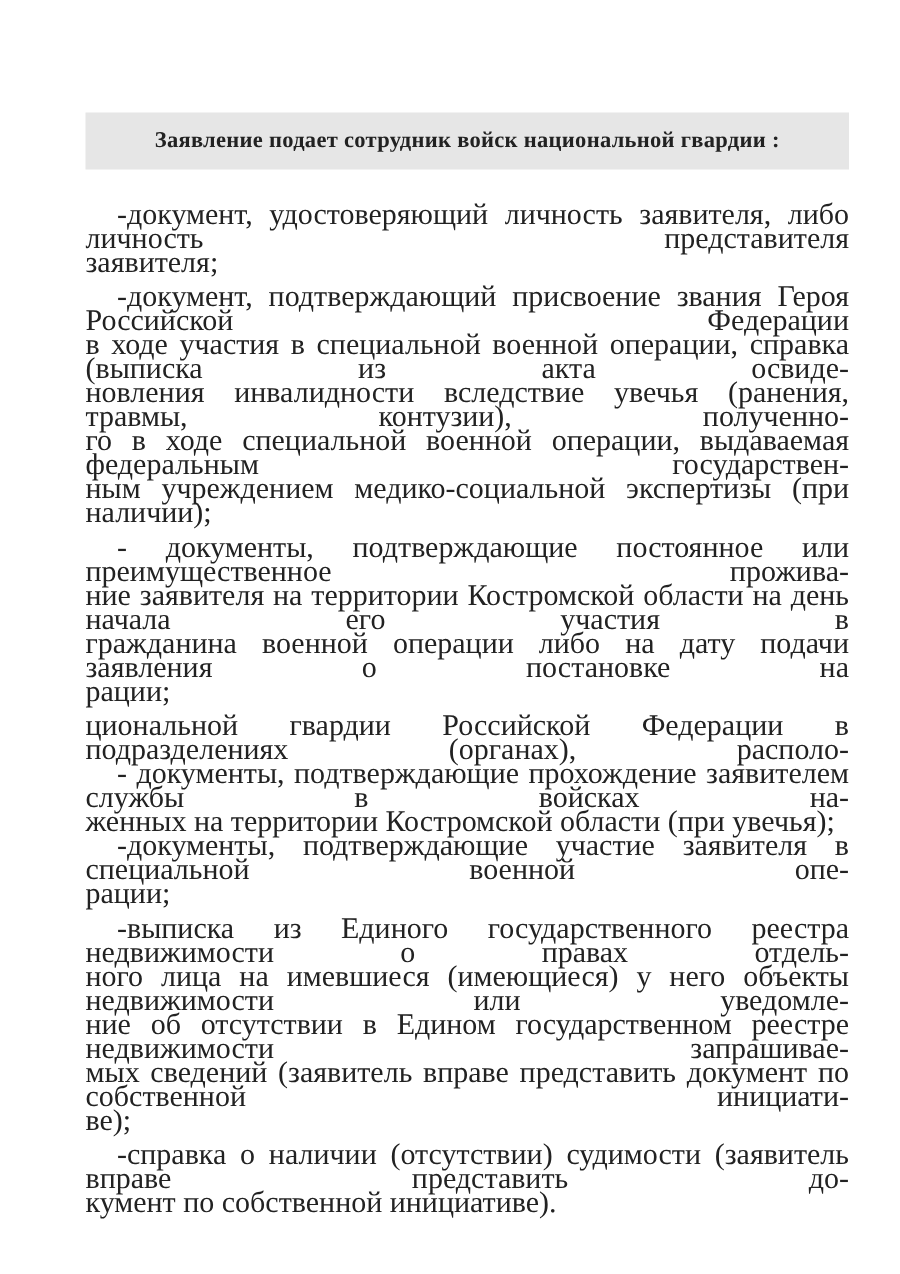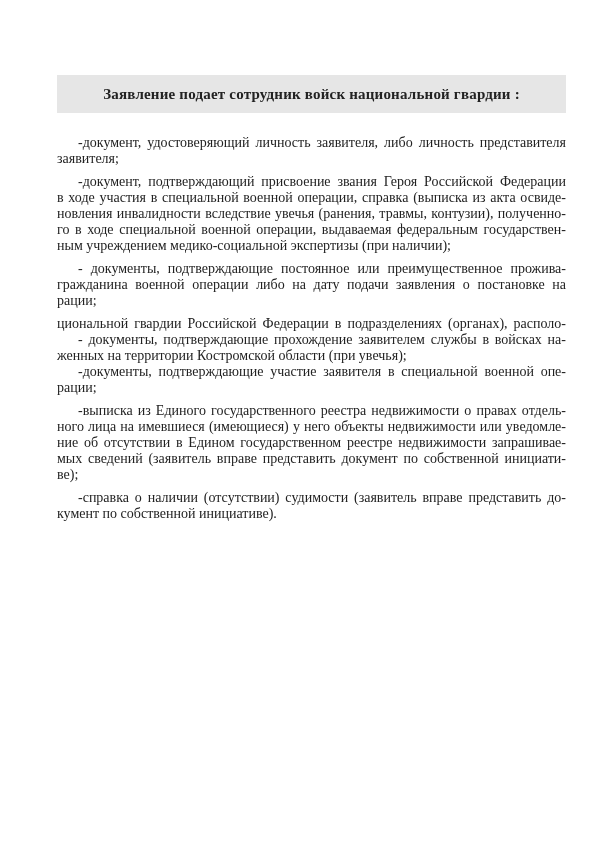--- a/index.html
+++ b/index.html
@@ -34,21 +34,21 @@
     margin-bottom: 22px;
   }
   .banner .title {
     font-weight: bold;
     font-size: 15px;
     letter-spacing: 0.2px;
     text-align: center;
   }
   p.para {
     margin: 0 0 7px 0;
-    font-size: 14px;
+    font-size: 20px;
     line-height: 16px;
   }
   p.para.tight { margin-bottom: 0; }
   .line {
     text-align: justify;
     text-align-last: justify;
   }
   .line.first { text-indent: 21px; }
   .line.last  { text-align-last: left; }
 </style>
@@ -70,20 +70,21 @@
     <p class="para">
       <span class="line first" style="display:block">-документ, подтверждающий присвоение звания Героя Российской Федерации</span>
       <span class="line" style="display:block">в ходе участия в специальной военной операции,  справка (выписка из акта освиде-</span>
       <span class="line" style="display:block">новления инвалидности вследствие увечья (ранения, травмы, контузии), полученно-</span>
       <span class="line" style="display:block">го в ходе специальной военной операции, выдаваемая федеральным государствен-</span>
       <span class="line last" style="display:block">ным учреждением медико-социальной экспертизы (при наличии);</span>
     </p>
 
     <p class="para">
       <span class="line first" style="display:block">- документы, подтверждающие постоянное или преимущественное прожива-</span>
+      <span class="line" style="display:block">ние заявителя на территории Костромской области на день начала его участия в</span>
       <span class="line" style="display:block">гражданина военной операции либо на дату подачи заявления о постановке на</span>
       <span class="line last" style="display:block">рации;</span>
     </p>
 
     <p class="para tight">
       <span class="line" style="display:block">циональной гвардии Российской Федерации в подразделениях (органах), располо-</span>
       <span class="line first" style="display:block">- документы, подтверждающие прохождение заявителем службы в войсках на-</span>
       <span class="line last" style="display:block">женных на территории Костромской области (при увечья);</span>
     </p>
 

